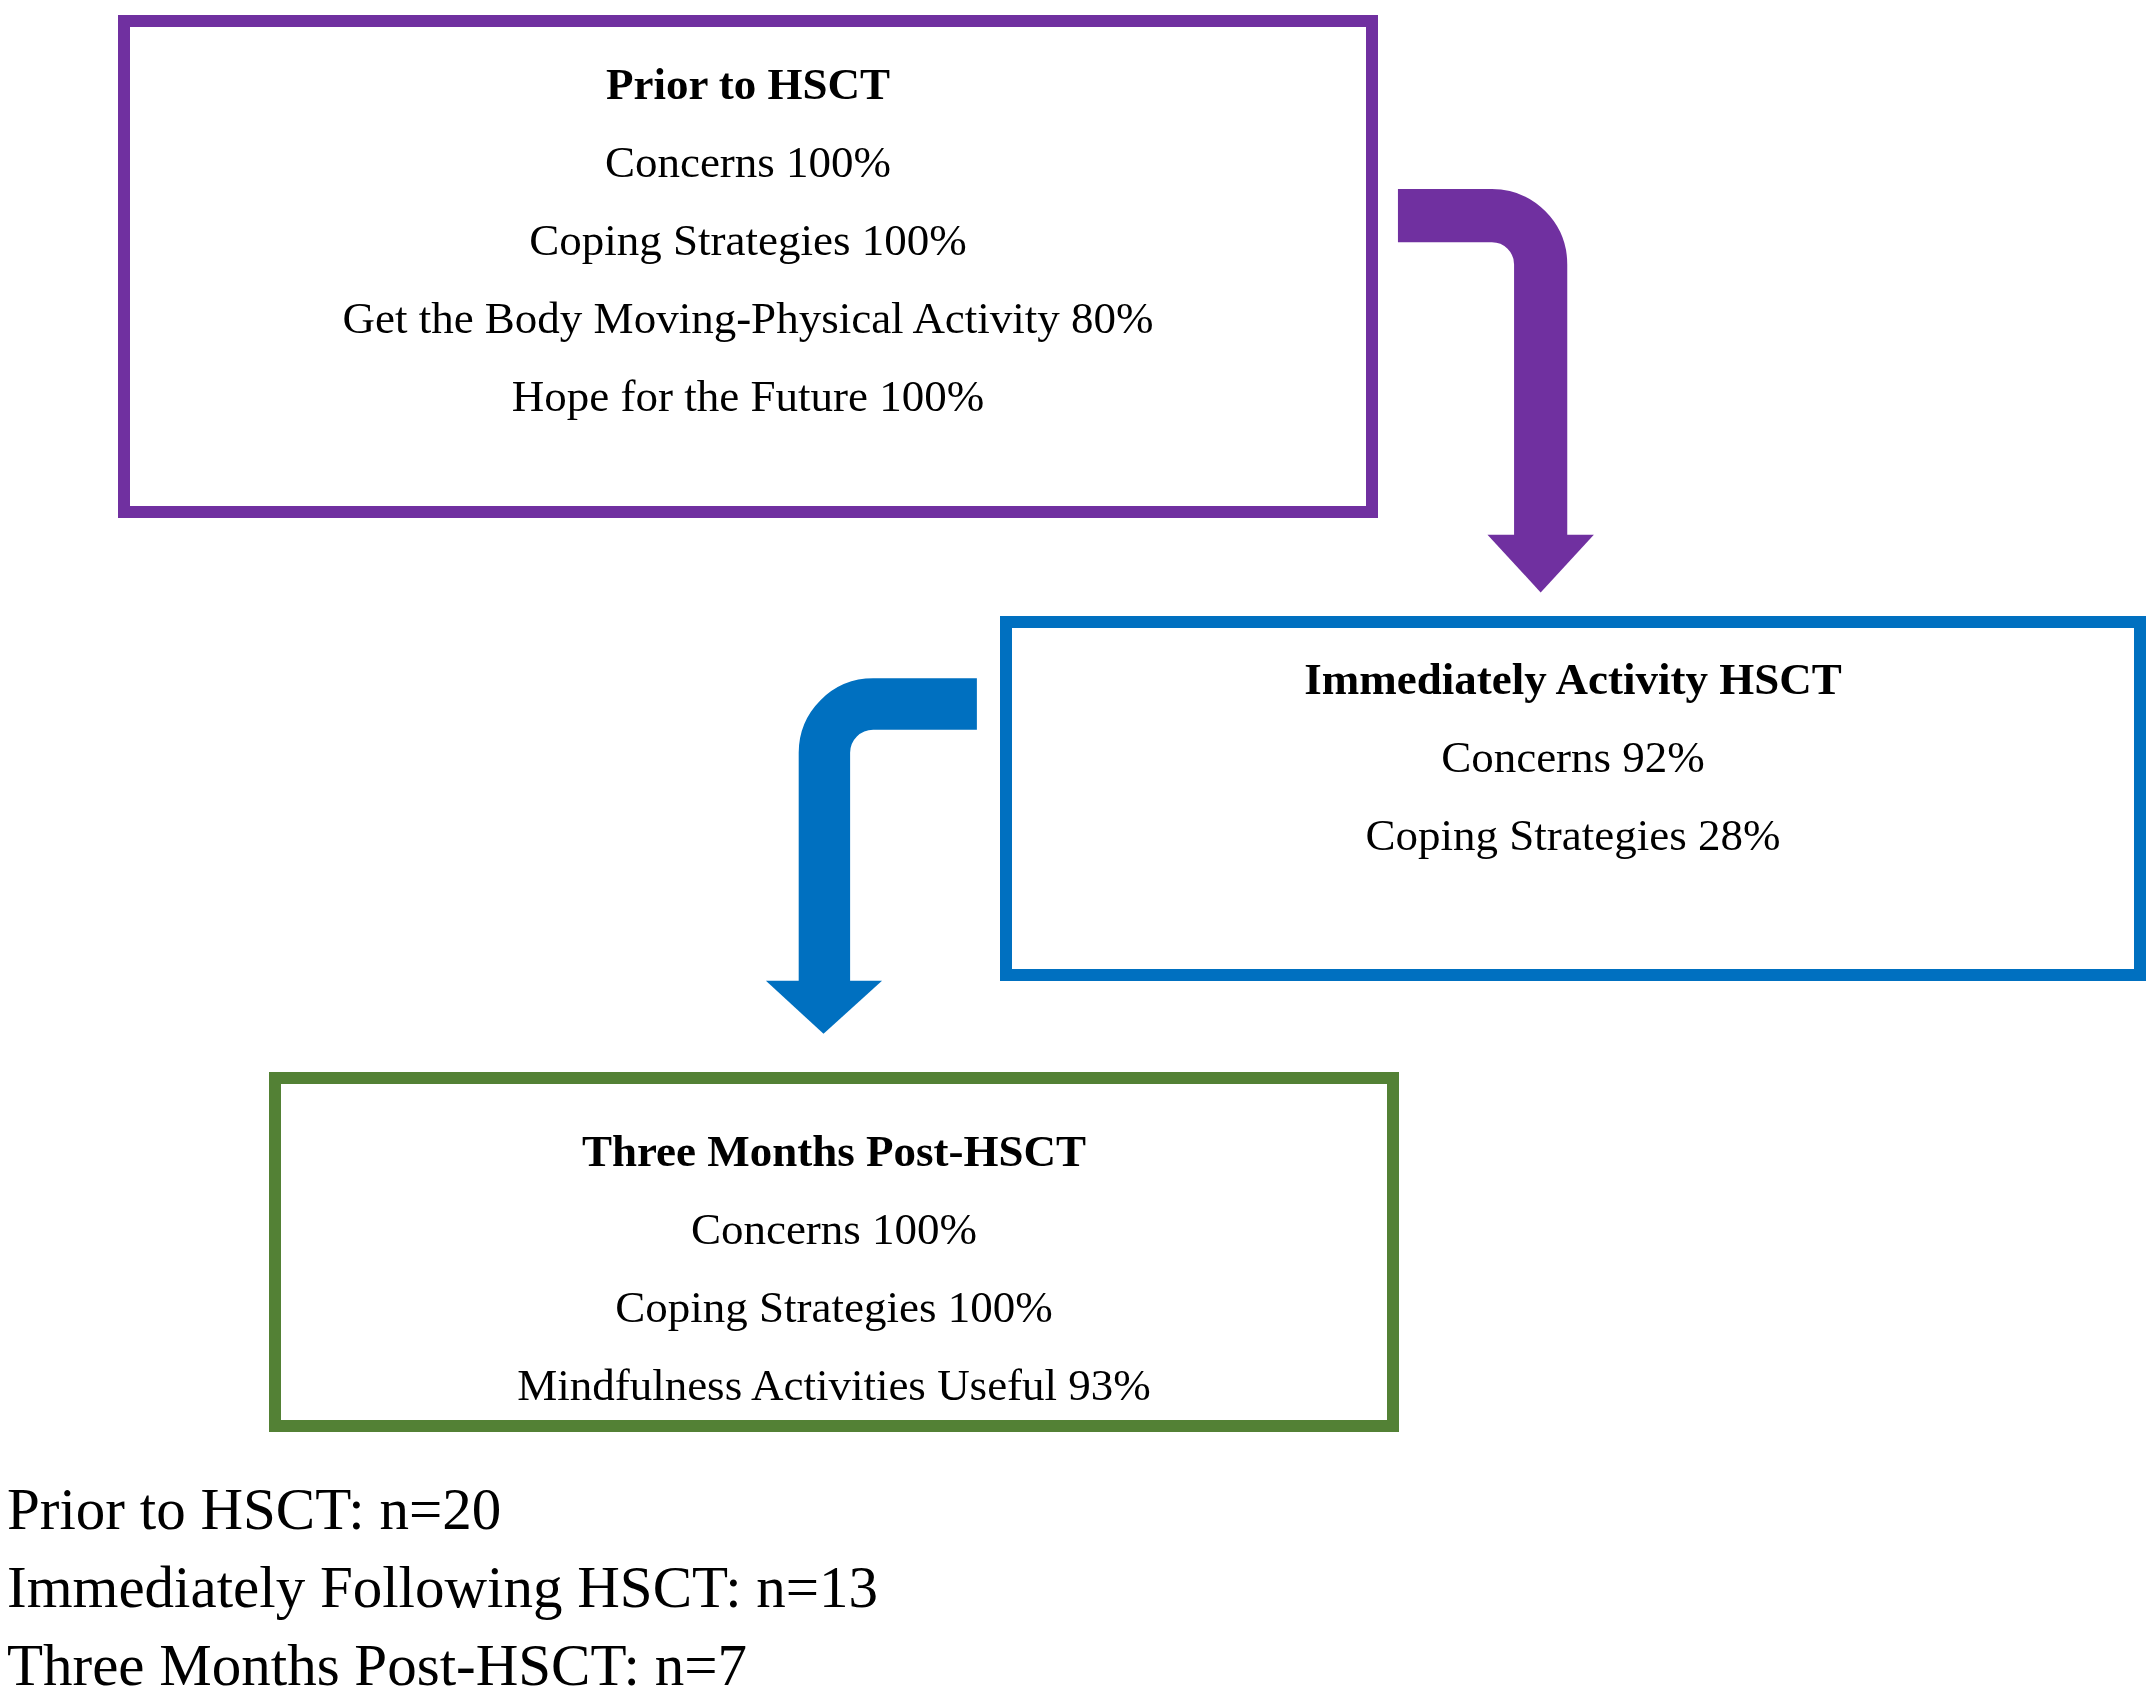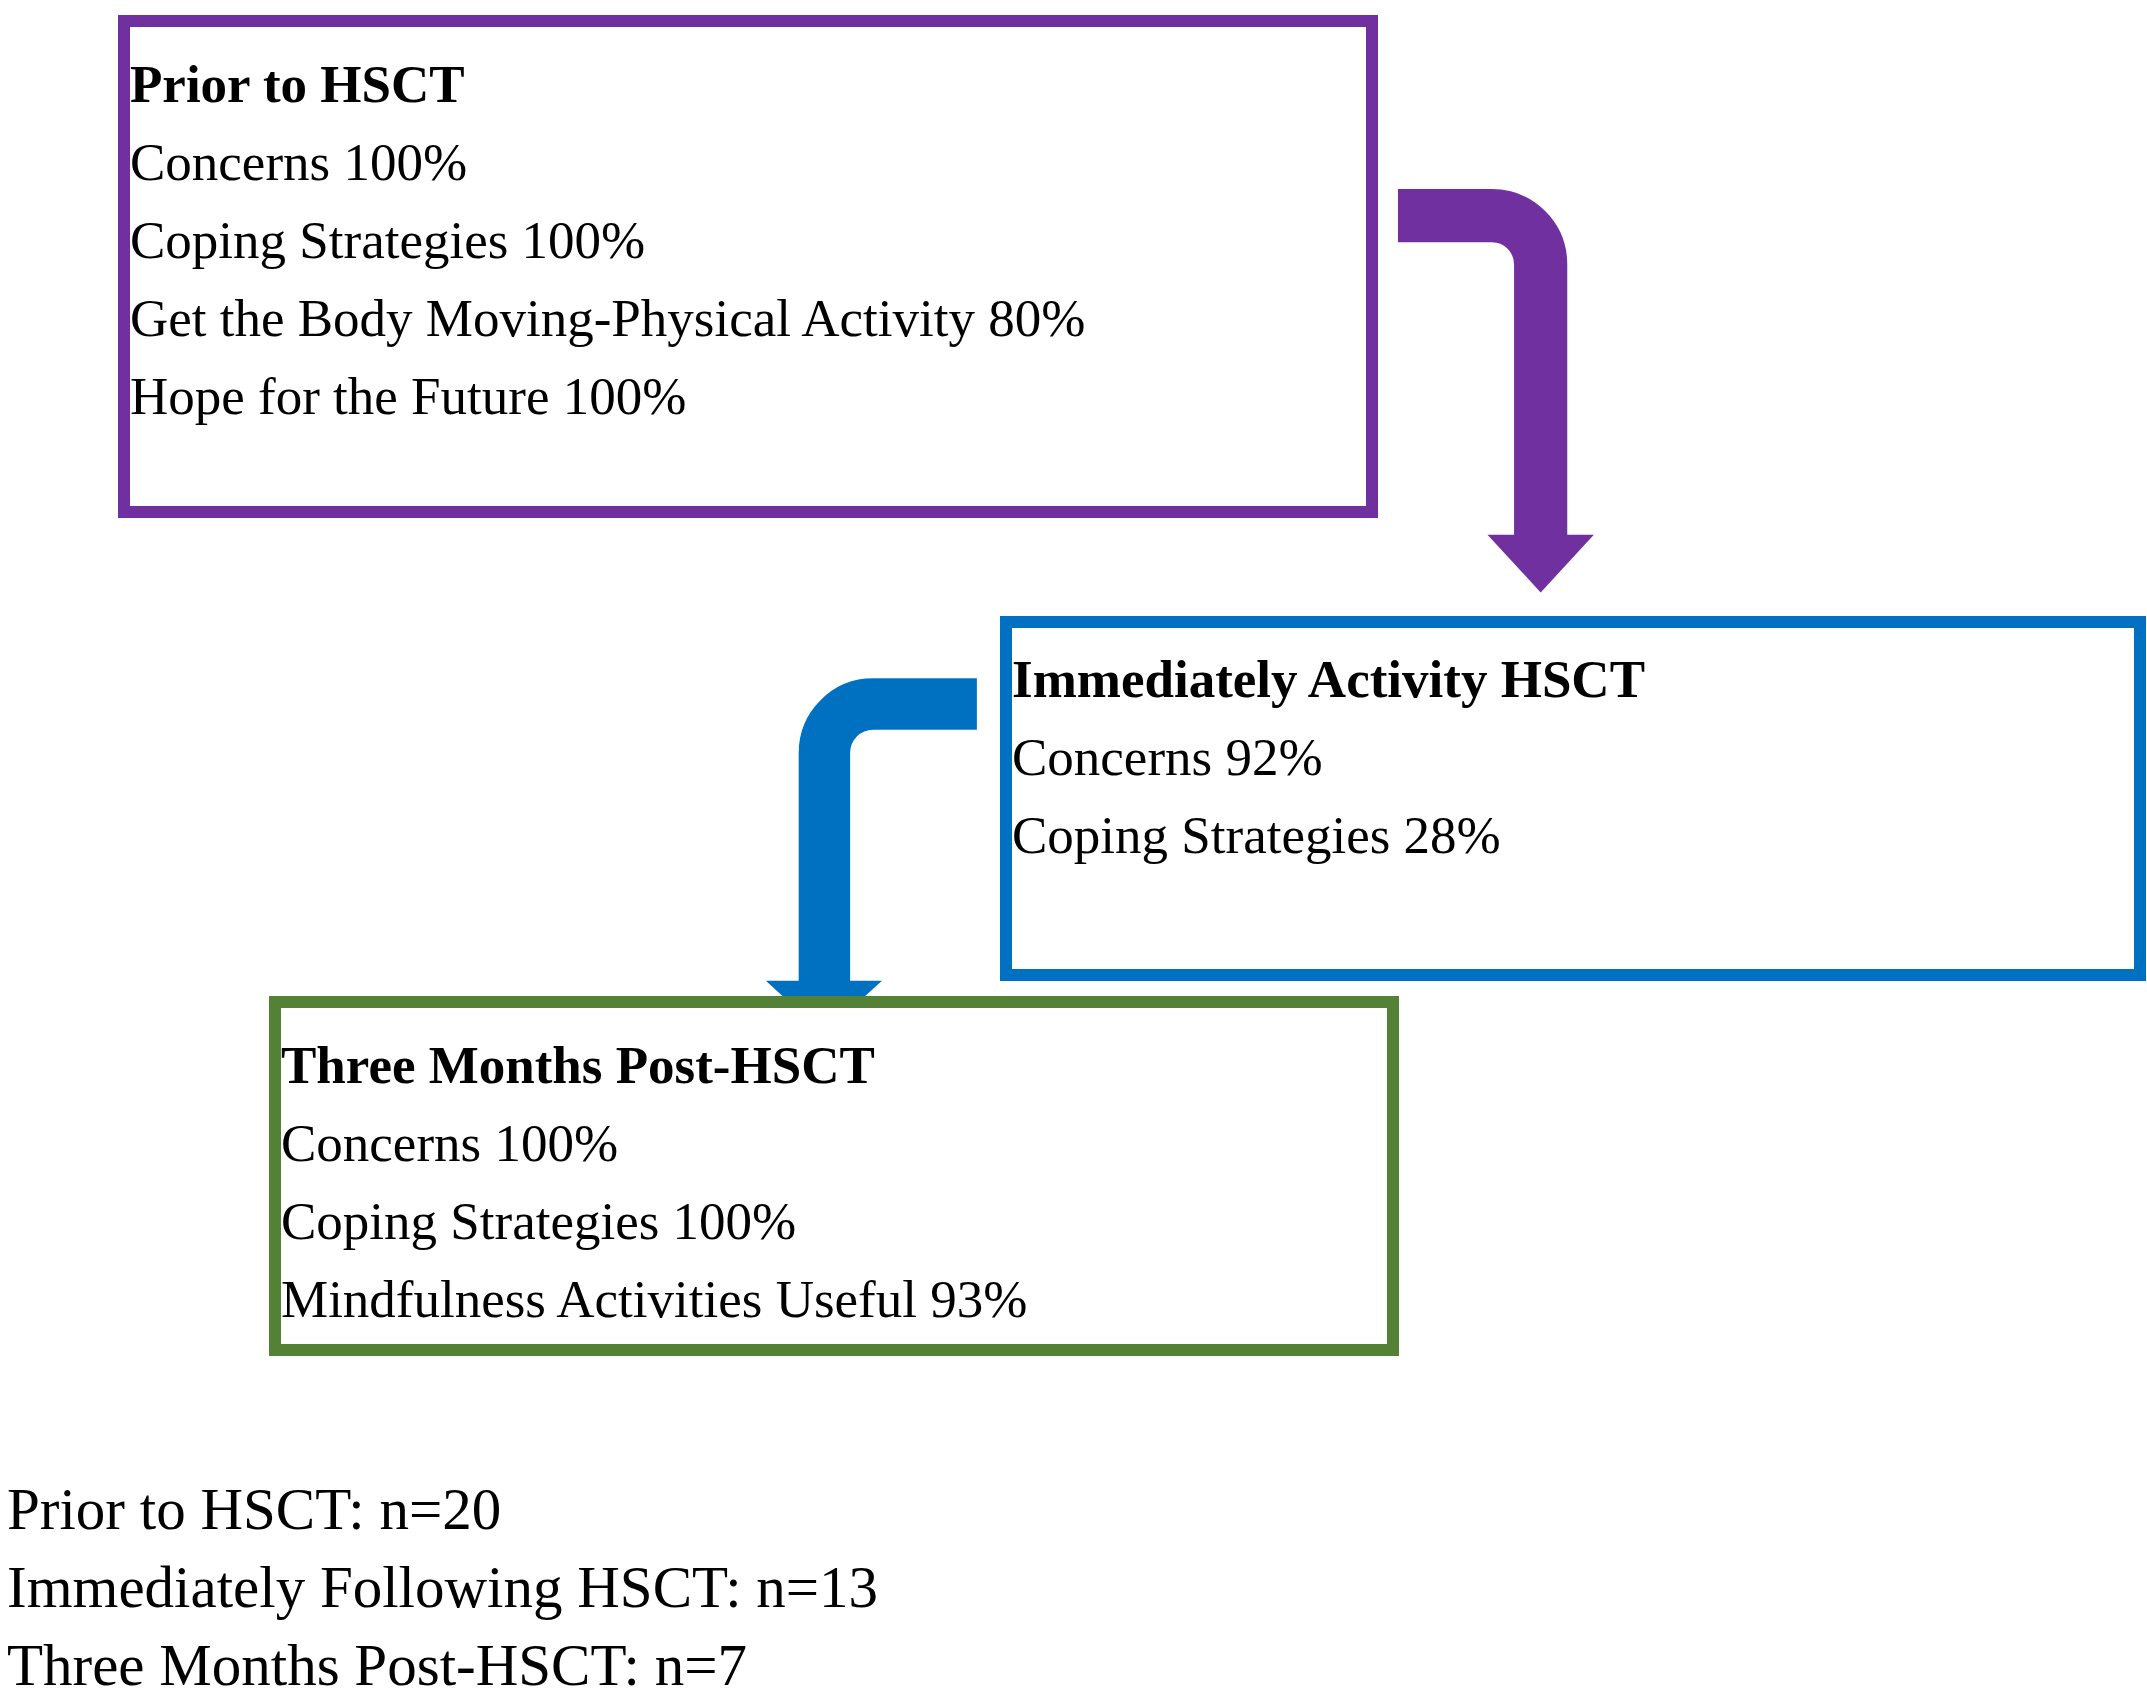--- a/index.html
+++ b/index.html
@@ -11,46 +11,46 @@
     font-family: "Liberation Serif", "DejaVu Serif", serif;
     color: #000000;
     overflow: hidden;
   }
   .flow-box {
     position: absolute;
     box-sizing: border-box;
     border-style: solid;
     background: #ffffff;
     text-align: center;
-    font-size: 53px;
+    font-size: 45px;
     line-height: 78px;
     display: flex;
     flex-direction: column;
-    align-items: flex-start;
+    align-items: center;
   }
   .flow-box .box-title { font-weight: bold; }
   .box-line, .box-title { white-space: nowrap; }
 
   #box-prior {
     left: 118px; top: 15px;
     width: 1260px; height: 503px;
     border-width: 12.4px;
     padding-top: 17.7px;
   }
   #box-immediate {
     left: 1000px; top: 616px;
     width: 1146px; height: 365px;
     border-width: 12.4px;
     padding-top: 12.4px;
   }
   #box-three-months {
-    left: 269px; top: 996px;
+    left: 269px; top: 1072px;
     width: 1130px; height: 360px;
     border-width: 12.4px;
-    padding-top: 18px;
+    padding-top: 28px;
   }
 
   .arrow-layer {
     position: absolute;
     left: 0; top: 0;
     width: 2147px; height: 1706px;
     pointer-events: none;
   }
 
   .footnotes {

